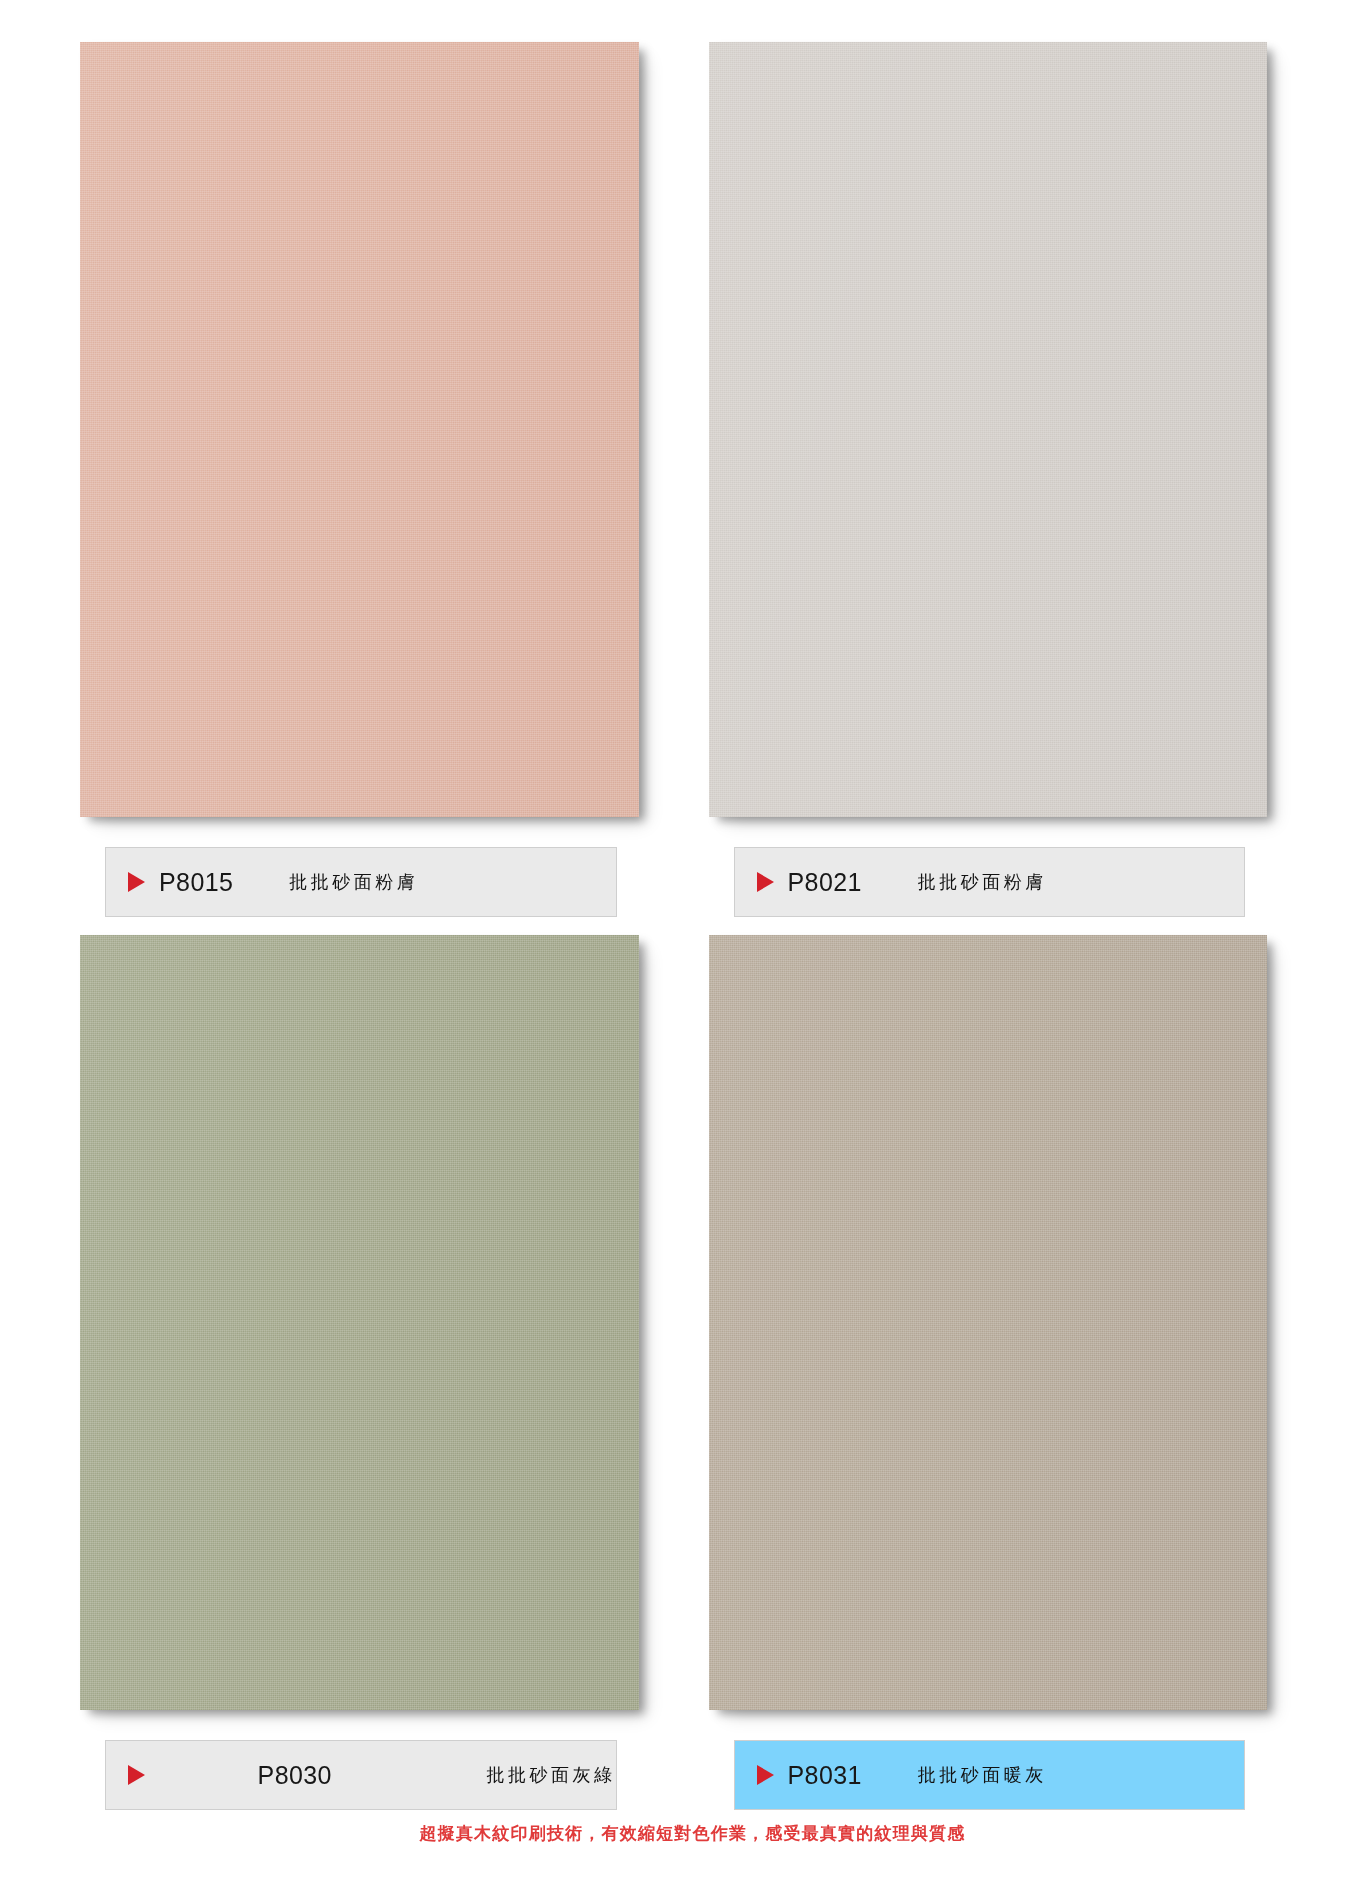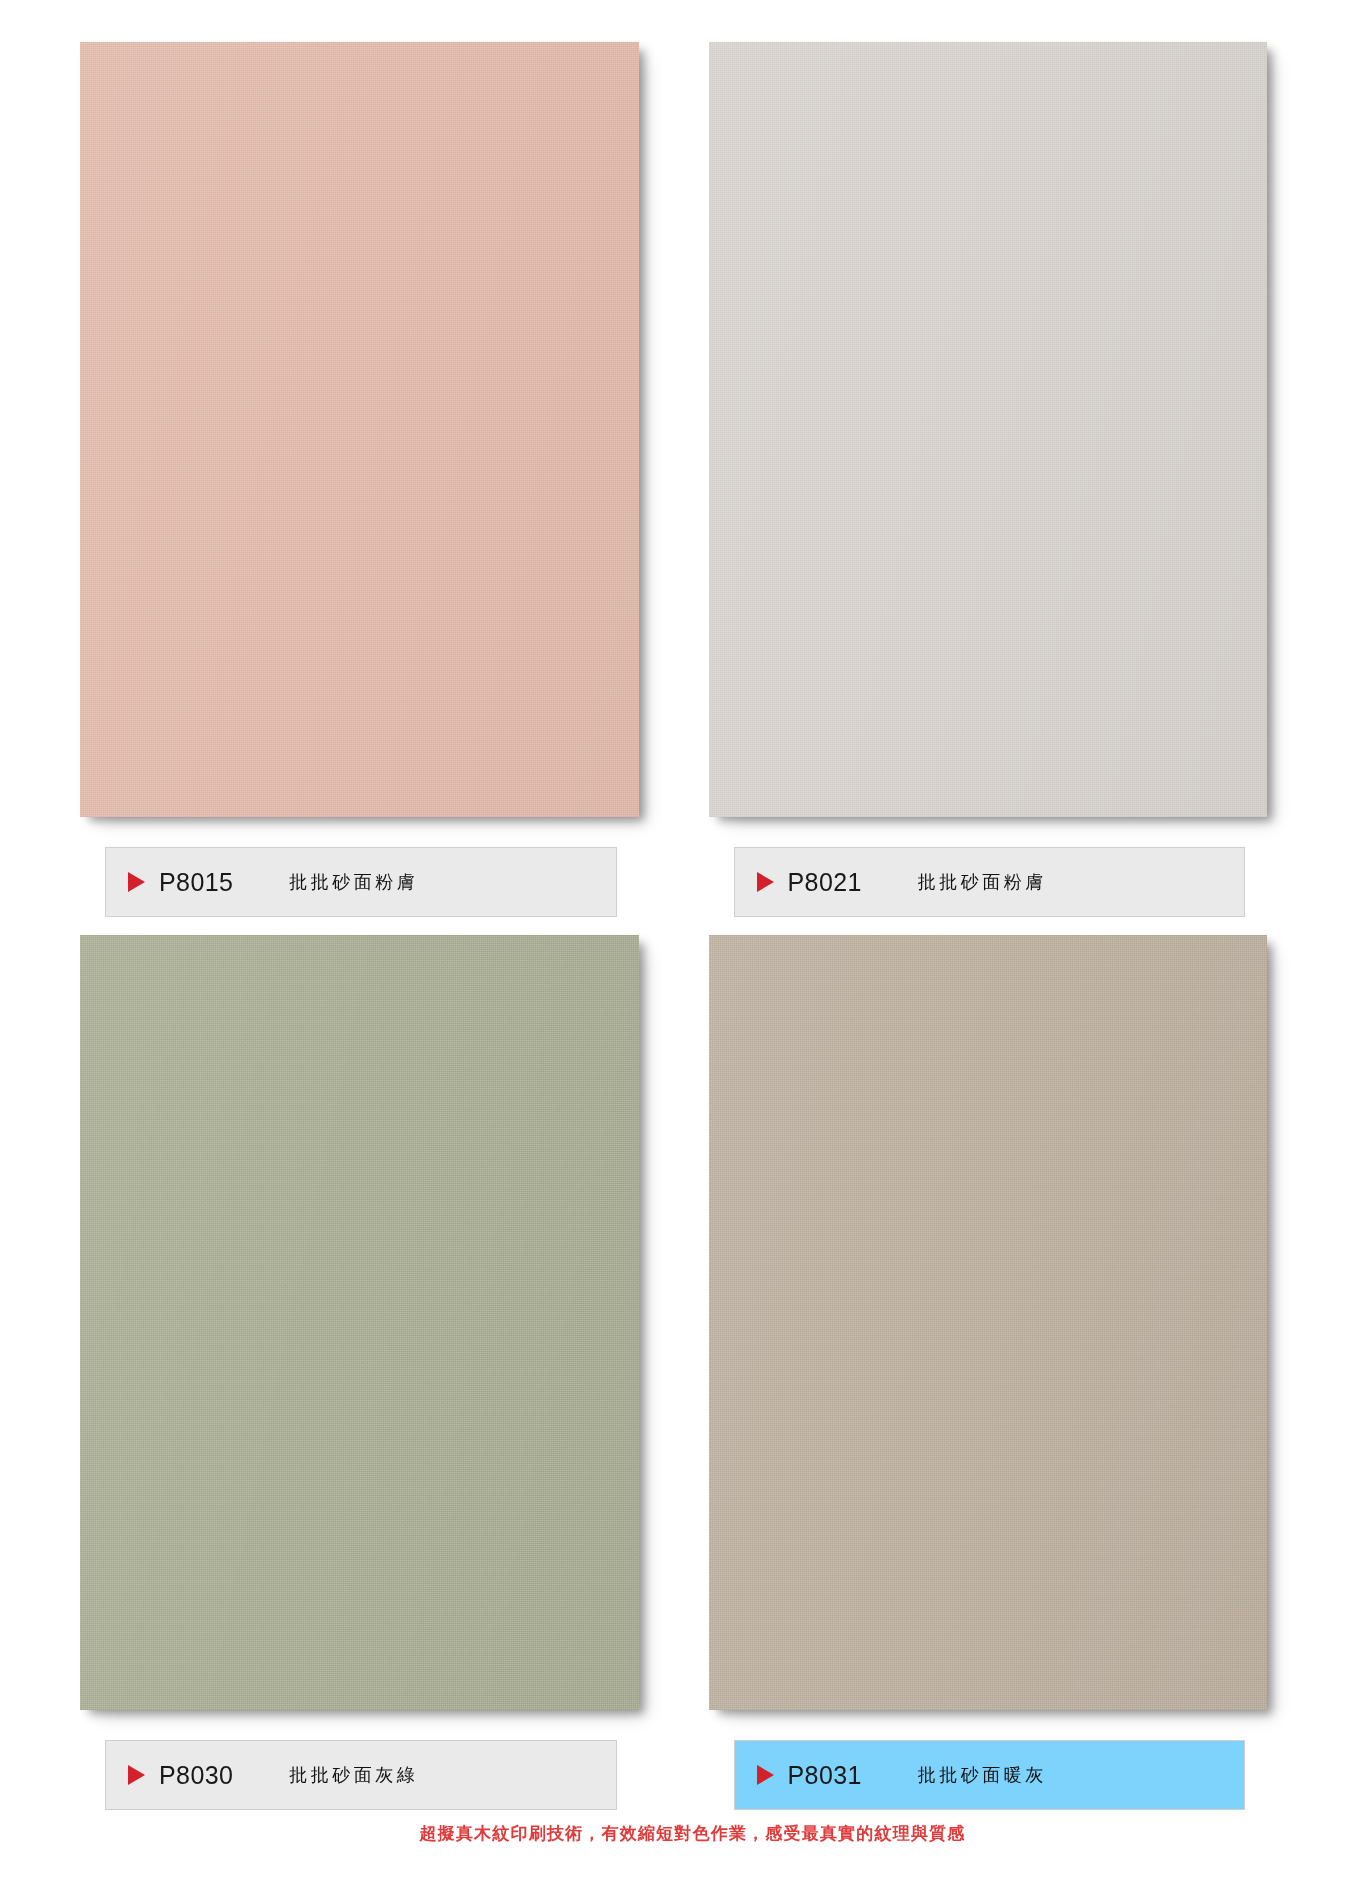--- a/index.html
+++ b/index.html
@@ -157,21 +157,21 @@
         <span class="tri-icon" style="border-left-color: rgb(212, 32, 42);"></span>
         <span class="code">P8021</span>
         <span class="cname">批批砂面粉膚</span>
       </div>
     </div>
 
     <div class="card">
       <div class="swatch-wrap">
         <div class="swatch" style="background-color: rgb(163, 168, 140);"></div>
       </div>
-      <div class="label-bar" style="background-color: rgb(234, 234, 234); border-color: rgb(207, 207, 207);">
+      <div class="label-bar" style="background-color: rgb(234, 234, 234); border-color: rgb(207, 207, 207); justify-content: space-between;">
         <span class="tri-icon" style="border-left-color: rgb(212, 32, 42);"></span>
         <span class="code">P8030</span>
         <span class="cname">批批砂面灰綠</span>
       </div>
     </div>
 
     <div class="card">
       <div class="swatch-wrap">
         <div class="swatch" style="background-color: rgb(182, 170, 154);"></div>
       </div>

